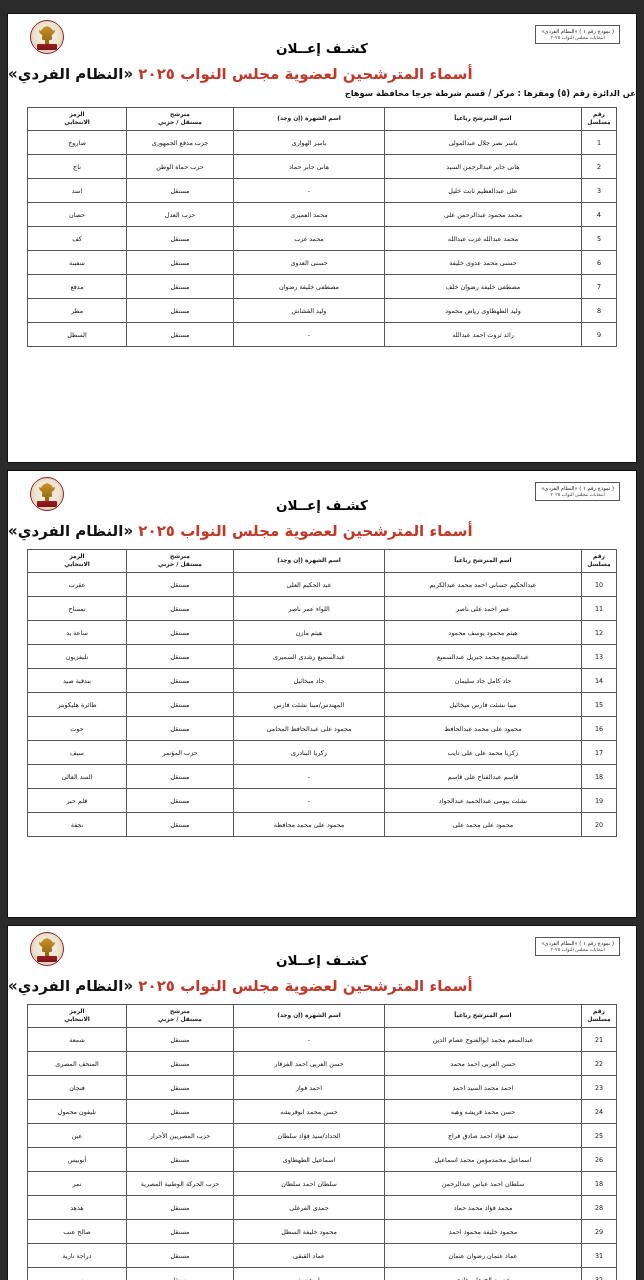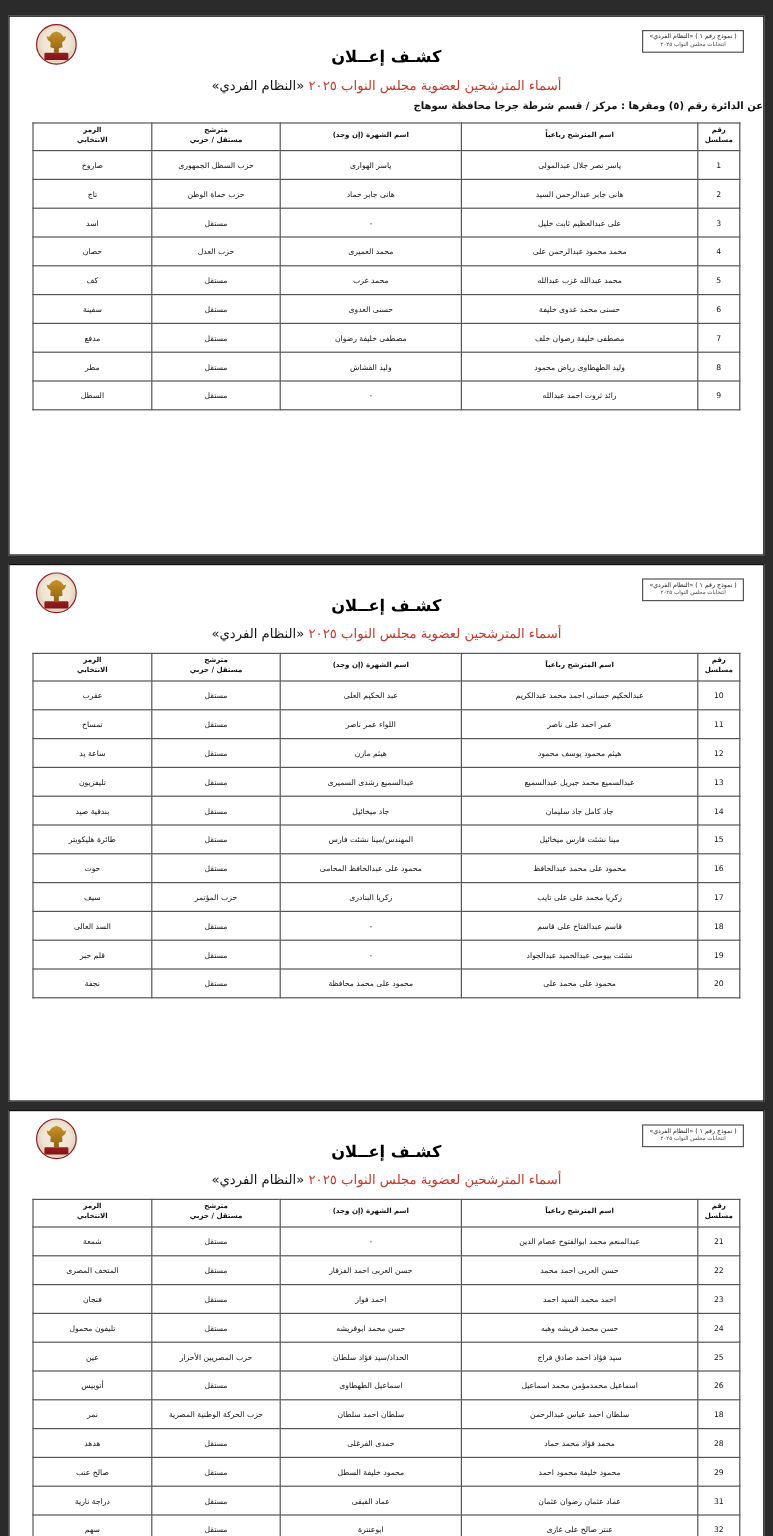--- a/index.html
+++ b/index.html
@@ -84,23 +84,23 @@
 
   .doc-title {
     text-align: center;
     font-size: 13.5px;
     font-weight: bold;
     color: #000;
     letter-spacing: 0.5px;
     padding-top: 26px;
   }
   .sub-title {
-    text-align: center;
-    font-size: 11px;
-    font-weight: normal;
+    text-align: left;
+    font-size: 15px;
+    font-weight: bold;
     color: #c0392b;
     padding-top: 9px;
   }
   .sub-title .blk { color: #111; }
   .district-line {
     font-size: 8.4px;
     font-weight: bold;
     color: #111;
     padding-top: 5px;
     letter-spacing: 0.2px;
@@ -173,21 +173,21 @@
                 <div>الرمز</div>
                 <div>الانتخابي</div>
               </th>
             </tr>
           </thead>
           <tbody>
             <tr>
               <td class="c-num">1</td>
               <td class="c-name">ياسر نصر جلال عبدالمولى</td>
               <td class="c-fame">ياسر الهوارى</td>
-              <td class="c-party">حزب السطل الجمهورى</td>
+              <td class="c-party">حزب مدفع الجمهورى</td>
               <td class="c-symbol">صاروخ</td>
             </tr>
             <tr>
               <td class="c-num">2</td>
               <td class="c-name">هانى جابر عبدالرحمن السيد</td>
               <td class="c-fame">هانى جابر حماد</td>
               <td class="c-party">حزب حماة الوطن</td>
               <td class="c-symbol">تاج</td>
             </tr>
             <tr>

